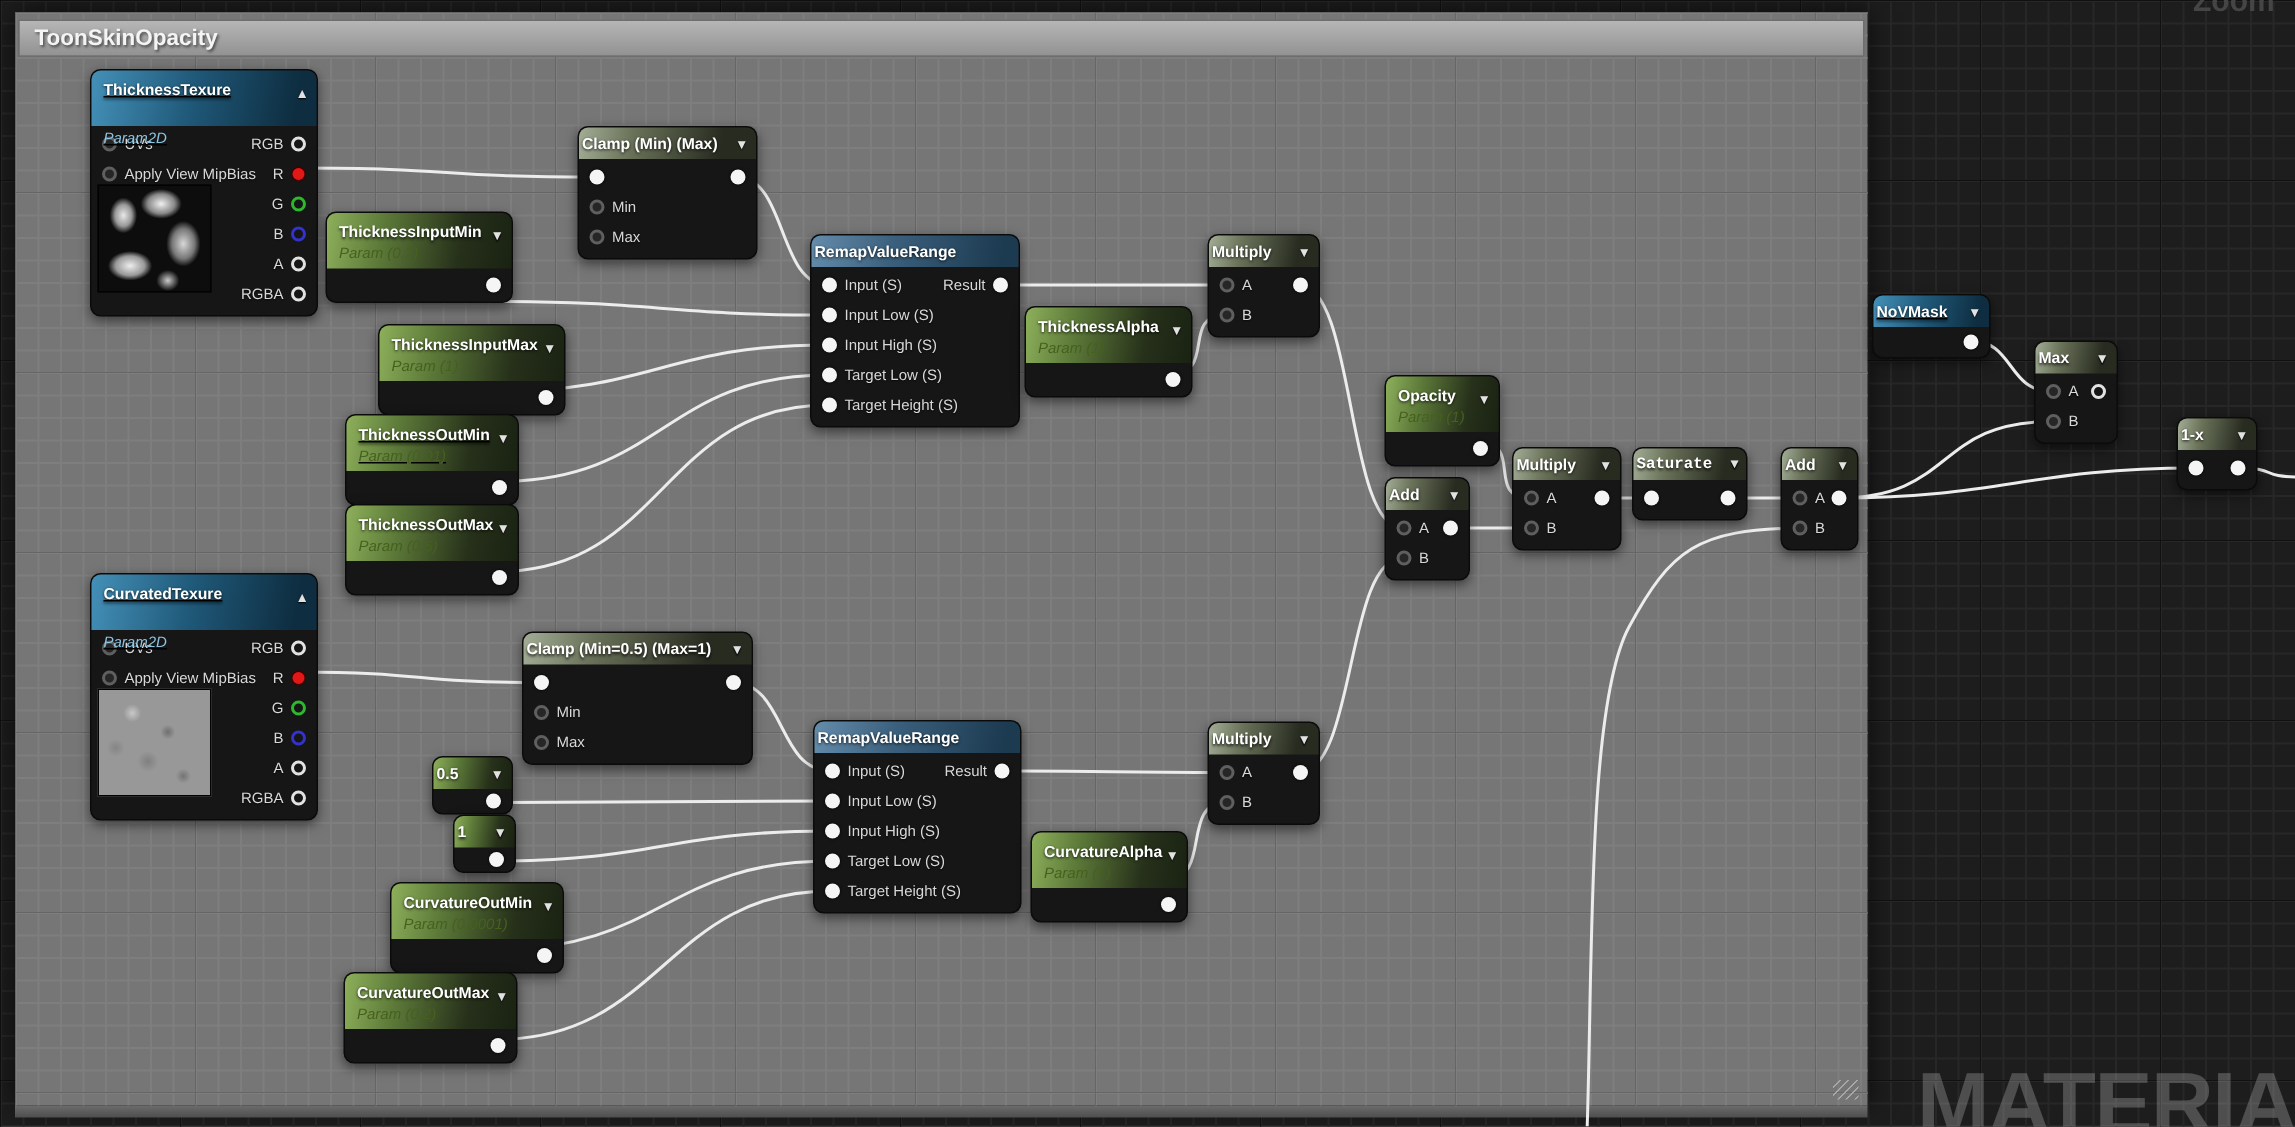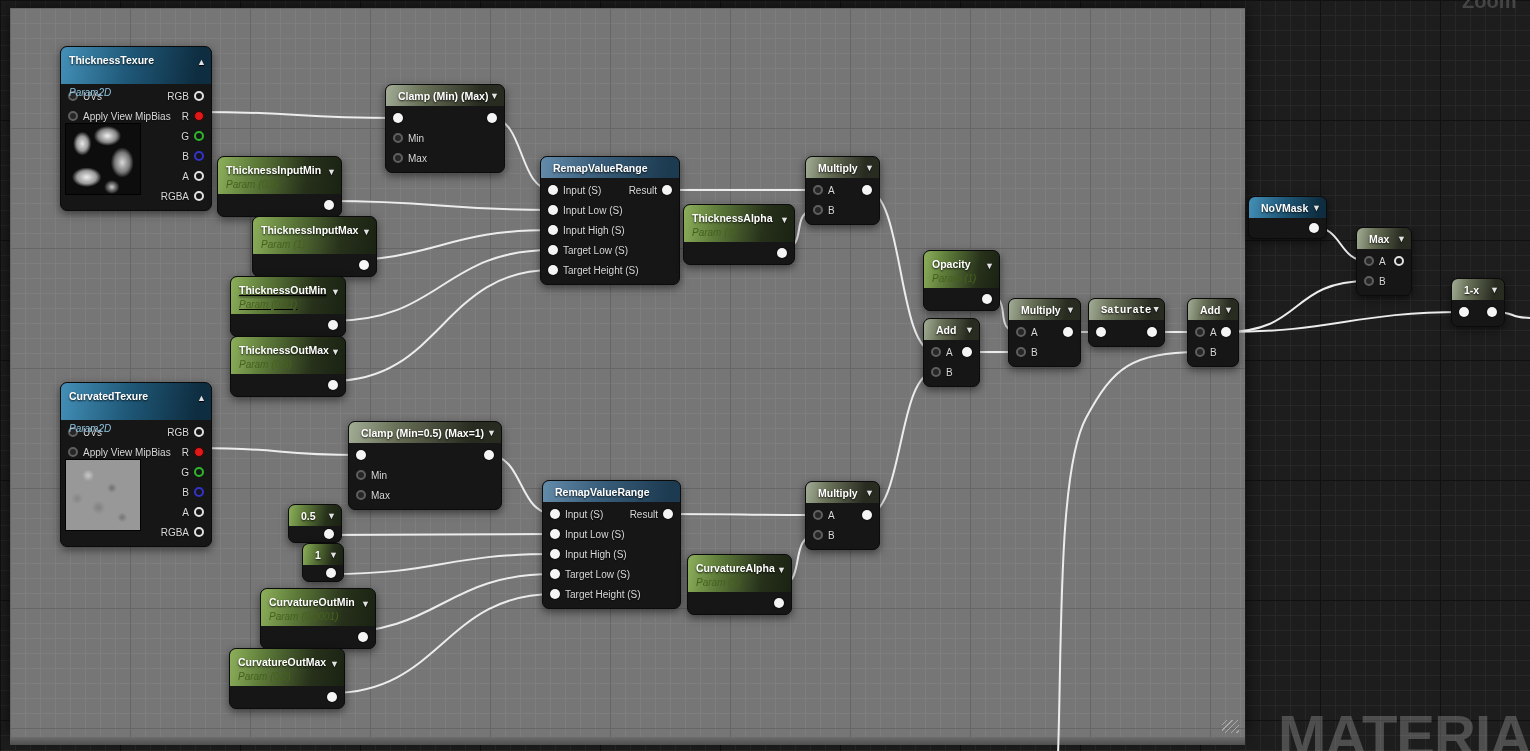--- a/index.html
+++ b/index.html
@@ -27,29 +27,29 @@
        background:linear-gradient(180deg,#b6b6b6,#929292);
        border:1px solid #6e6e6e;box-sizing:border-box;display:flex;align-items:center;padding-left:10px;}
   .titlebar span{font-size:15px;font-weight:bold;color:#f4f4f4;text-shadow:1px 1px 2px rgba(0,0,0,.55);}
   .grip{position:absolute;right:6px;bottom:4px;width:17px;height:13px;
        background:repeating-linear-gradient(135deg,transparent 0 3px,#a8a8a8 3px 4px);}
   #wires{position:absolute;left:0;top:0;z-index:3;pointer-events:none;}
   .wire{stroke:#ececec;stroke-width:2;fill:none;}
   #graph{position:absolute;left:0;top:0;width:100%;height:100%;z-index:4;}
   .node{position:absolute;background:#161616;border:1px solid #0b0b0b;border-radius:7px;
        box-shadow:0 3px 8px rgba(0,0,0,.5);}
-  .hdr{position:relative;border-radius:6px 6px 0 0;padding:0 12px;height:21px;display:flex;align-items:center;}
+  .hdr{position:relative;border-radius:6px 6px 0 0;padding:0 2px;height:21px;display:flex;align-items:center;}
   .node.two .hdr{height:34px;display:block;padding:3px 8px 0;}
   .title{font-size:10.5px;font-weight:bold;color:#fff;text-shadow:0 1px 2px rgba(0,0,0,.85);white-space:nowrap;}
   .subtitle{display:block;font-size:10px;font-style:italic;white-space:nowrap;margin-top:1px;}
   .hdr.green .subtitle{color:#46611e;}
   .hdr.blue .subtitle{color:#8cc3e0;margin-top:19px;}
   .hdr.green{background:linear-gradient(100deg,#8db05b 0%,#5d7a39 30%,#26301a 72%,#1a2212 100%);}
   .hdr.olive{background:linear-gradient(100deg,#a3ad96 0%,#6a7259 30%,#272b20 80%);}
-  .hdr.blue{background:linear-gradient(100deg,#4490b8 0%,#1f5878 45%,#0e2d40 90%);}
+  .hdr.blue{background:linear-gradient(100deg,#4490b8 0%,#1f5878 45%,#0e2d40 90%);text-decoration:underline;}
   .hdr.steel{background:linear-gradient(100deg,#648cab 0%,#3a5f7c 40%,#1c3a50 92%);}
   .arrow{position:absolute;right:5px;top:50%;transform:translateY(-50%);font-size:9px;color:#e2e2e2;
        text-shadow:0 1px 1px #000;}
   .node.two .arrow{top:10px;transform:none;}
   .rows{padding:2px 0 4px;}
   .row{height:20px;display:flex;justify-content:space-between;align-items:center;padding:0 7px;}
   .side{display:flex;align-items:center;gap:5px;min-width:0;}
   .lbl{font-size:10px;color:#d8d8d8;text-shadow:0 1px 1px rgba(0,0,0,.6);white-space:nowrap;}
   .pin{width:10px;height:10px;border-radius:50%;box-sizing:border-box;flex:none;}
   .dot-white{background:#f5f5f5;box-shadow:0 0 2px #000;}
@@ -76,20 +76,23 @@
        radial-gradient(circle 6px at 15% 55%,#858585 0%,transparent 100%),
        #989898;}
 </style>
 </head>
 <body>
 
 <div class="watermark">MATERIAL</div>
 <div class="zoomlabel">Zoom</div>
 
 <div class="panel">
+  <div class="titlebar">
+    <span>ToonSkinOpacity</span>
+  </div>
   <div class="grip"></div>
 </div>
 <div class="panel-strip"></div>
 
 <svg id="wires" width="1530" height="751">
     <path d="M198,112 C307.45,112 287.55,118 397,118" class="wire" stroke="#ececec"></path>
     <path d="M491,118 C524.55,118 518.45,190 552,190" class="wire" stroke="#ececec"></path>
     <path d="M328,201 C438,201 442,210 552,210" class="wire" stroke="#ececec"></path>
     <path d="M328,261 C438,261 442,230 552,230" class="wire" stroke="#ececec"></path>
     <path d="M332,321 C442,321 442,250 552,250" class="wire" stroke="#ececec"></path>
@@ -194,21 +197,21 @@
         </div>
         <div class="row">
           <span class="side l">
             <span class="pin dot-dim"></span>
             <span class="lbl">Max</span>
           </span>
           <span class="side r"></span>
         </div>
       </div>
     </div>
-    <div class="node kind-tail two" style="left: 217px; top: 156px; width: 123px;">
+    <div class="node kind-tail two" style="left: 217px; top: 141px; width: 123px;">
       <div class="hdr green"><span class="title">ThicknessInputMin</span><span class="subtitle">Param (0.2)</span><span class="arrow">▼</span></div>
       <div class="tailbody" style="height: 22px;">
         <span class="pin dot-white"></span>
       </div>
     </div>
     <div class="node kind-tail two" style="left: 217px; top: 216px; width: 123px; margin-left: 35px;">
       <div class="hdr green"><span class="title">ThicknessInputMax</span><span class="subtitle">Param (1)</span><span class="arrow">▼</span></div>
       <div class="tailbody" style="height: 22px;">
         <span class="pin dot-white"></span>
       </div>

